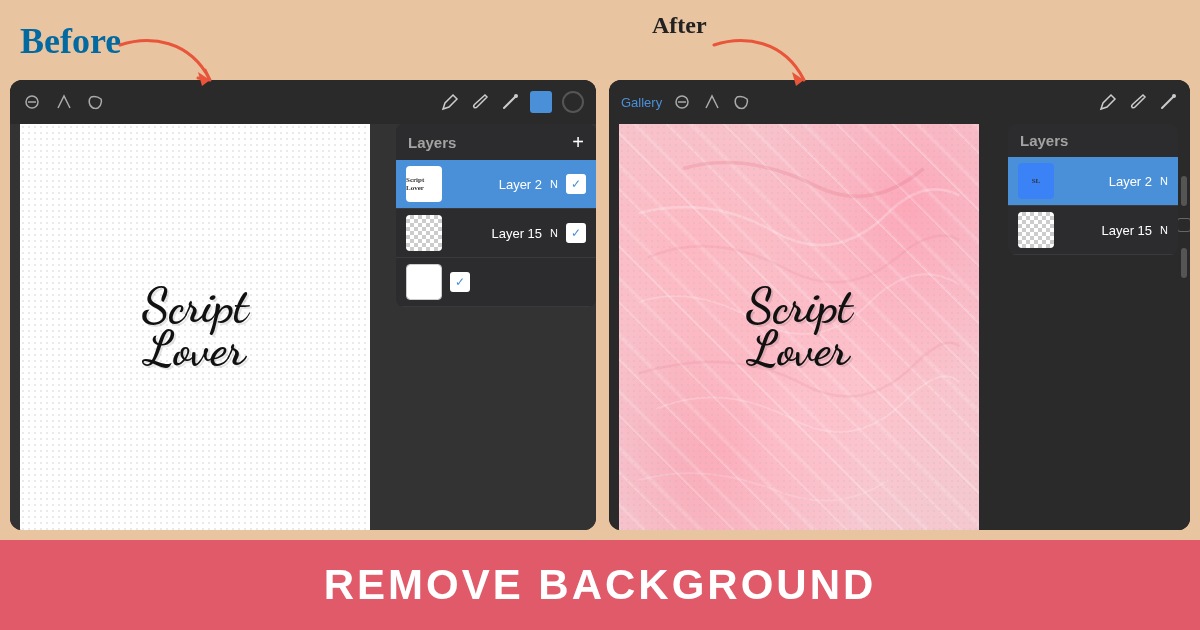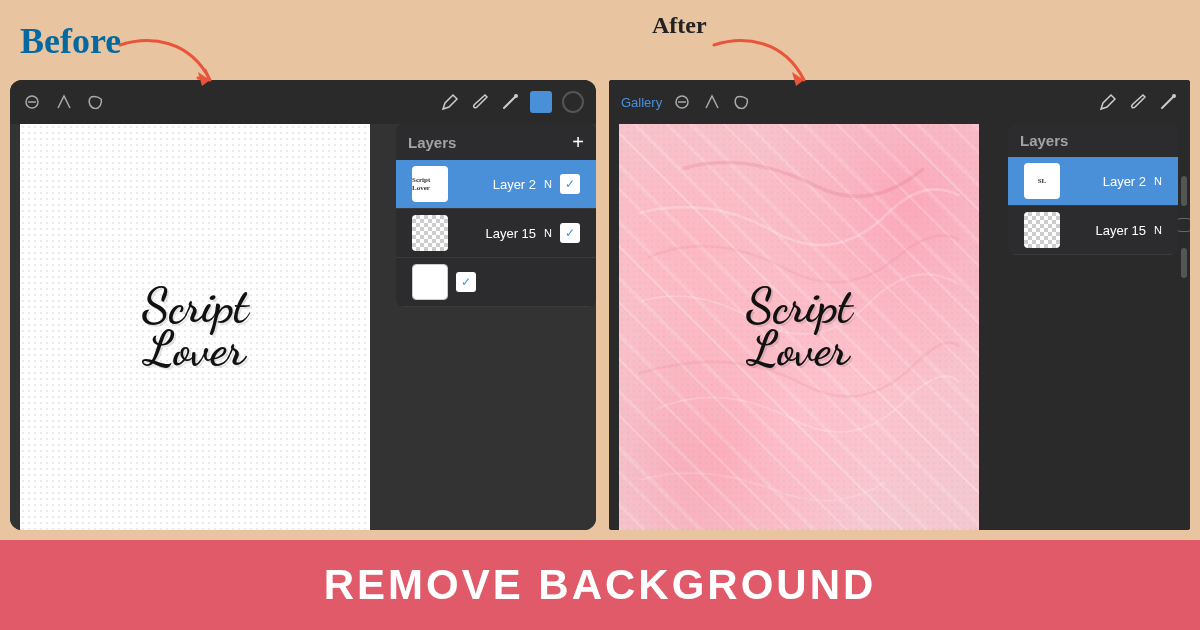--- a/index.html
+++ b/index.html
@@ -179,21 +179,21 @@
 
     .layers-add {
       color: #ffffff;
       font-size: 20px;
       line-height: 1;
     }
 
     .layer-item {
       display: flex;
       align-items: center;
-      padding: 6px 16px;
+      padding: 6px 10px;
       gap: 8px;
       border-bottom: 1px solid #3a3a3c;
     }
 
     .layer-item.active {
       background: #4a90d9;
     }
 
     .layer-thumb {
       width: 36px;
@@ -267,21 +267,21 @@
     }
 
     
     .tablet-after {
       position: absolute;
       top: 80px;
       left: 5px;
       right: 10px;
       bottom: 10px;
       background: #1a1a1a;
-      border-radius: 3px;
+      border-radius: 12px;
       overflow: hidden;
     }
 
     .tablet-toolbar-after {
       background: #2a2a2a;
       height: 44px;
       display: flex;
       align-items: center;
       padding: 0 12px;
       gap: 10px;
@@ -568,21 +568,21 @@
             <div style="width:14px;height:14px;border:1.5px solid #666;border-radius:3px;margin-top:4px;"></div>
             <div class="scroll-thumb" style="margin-top:8px;"></div>
           </div>
 
           <div class="layers-panel-after" style="top:0; right:12px;">
             <div class="layers-header">
               <span class="layers-title">Layers</span>
             </div>
             <div class="layer-item active">
               <div class="layer-thumb">
-                <div style="width:100%;height:100%;background:#ffffff;display:flex;align-items:center;justify-content:center;">
+                <div style="width:100%;height:100%;background:#3b82f6;display:flex;align-items:center;justify-content:center;">
                   <span style="font-size:7px;color:#333;font-family:'Brush Script MT',cursive;font-weight:bold;">SL</span>
                 </div>
               </div>
               <span class="layer-name">Layer 2</span>
               <span class="layer-blend">N</span>
             </div>
             <div class="layer-item">
               <div class="layer-thumb layer-thumb-transparent"></div>
               <span class="layer-name">Layer 15</span>
               <span class="layer-blend">N</span>

